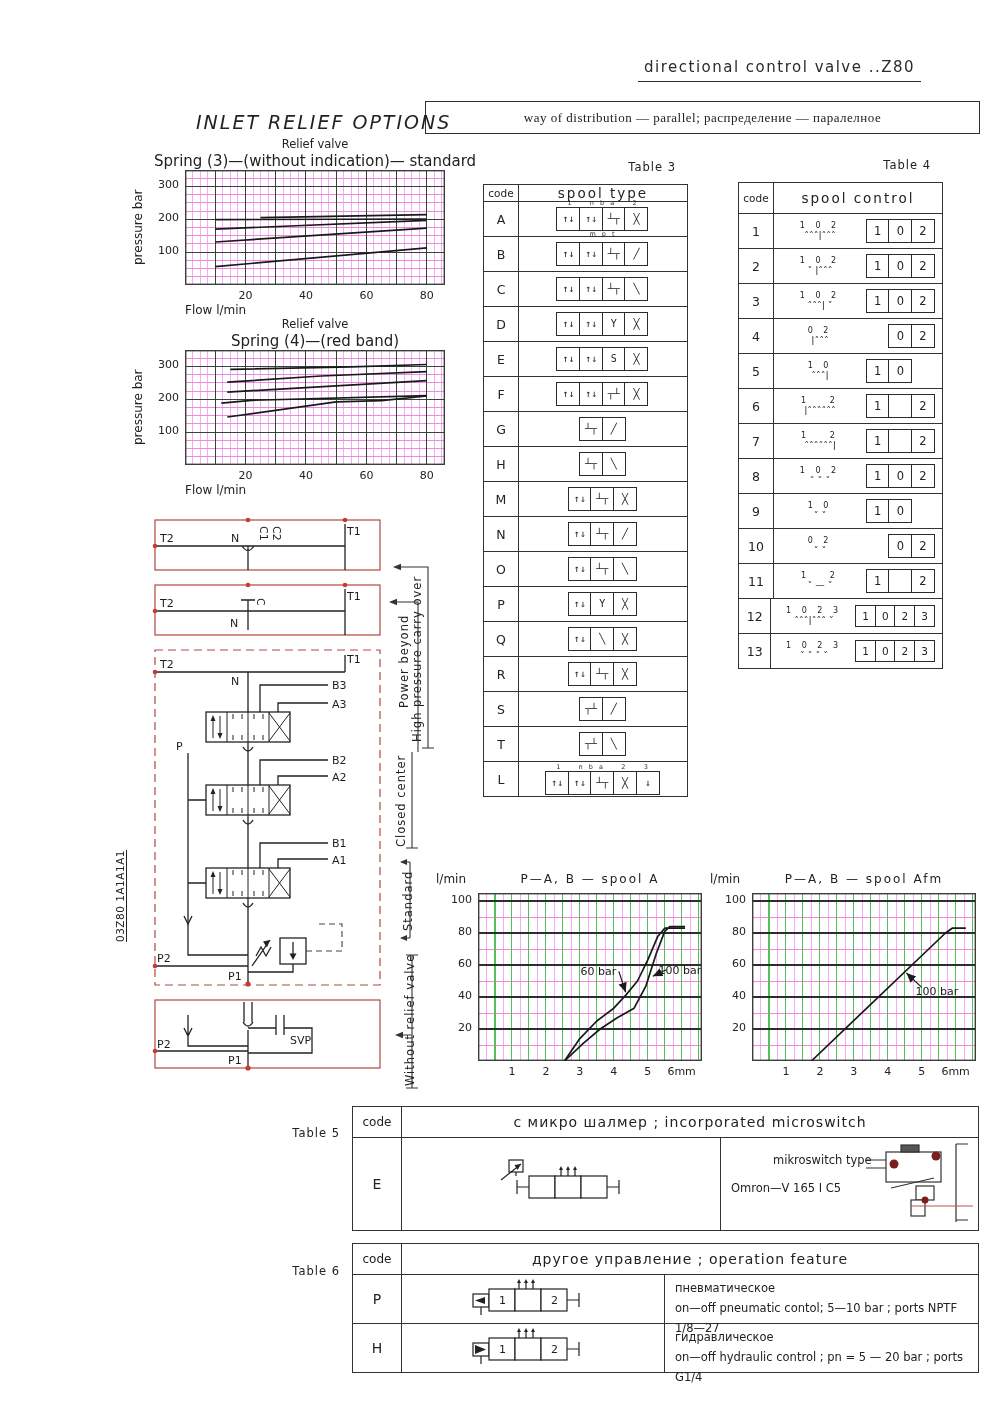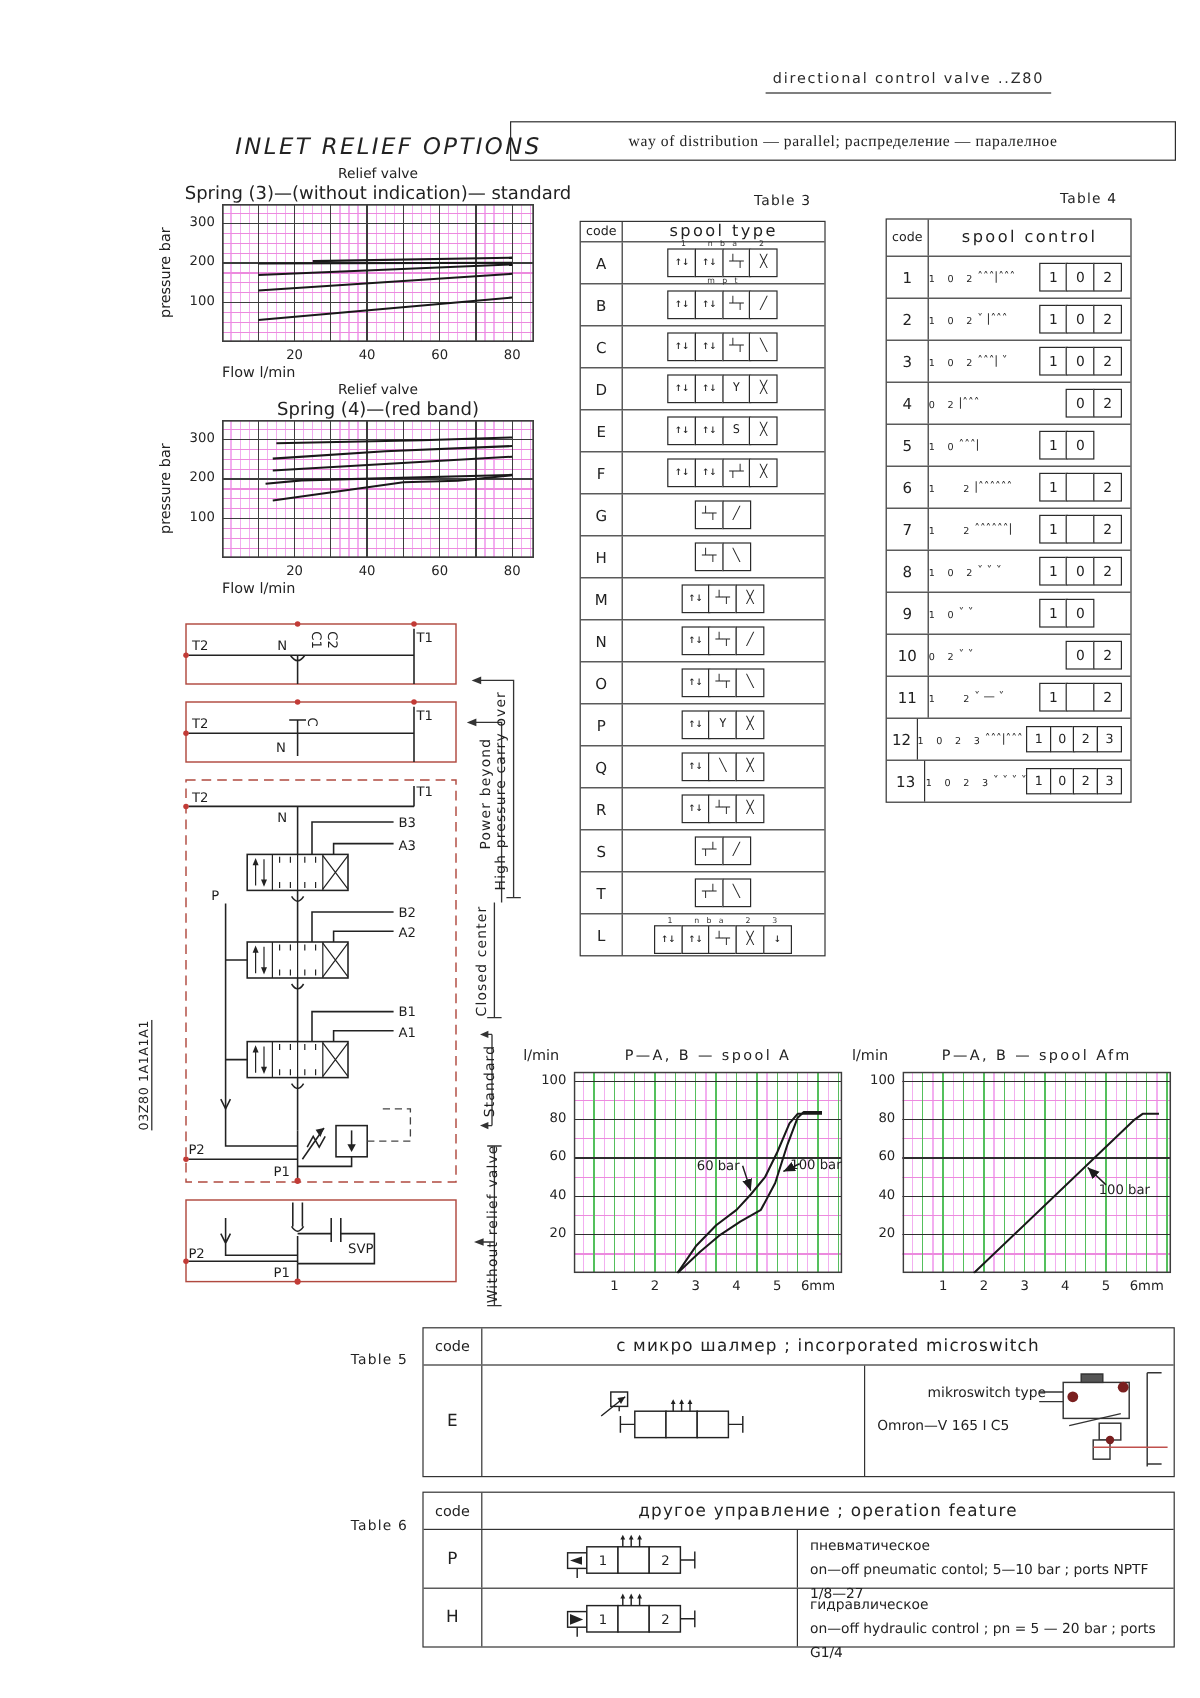--- a/index.html
+++ b/index.html
@@ -1,19 +1,19 @@
 <!DOCTYPE html>
 <html><head>
 <meta charset="utf-8">
 <style>
   html,body{margin:0;padding:0;background:#fff;}
   .page{position:relative;width:1000px;height:1415px;background:#fff;overflow:hidden;
         font-family:"DejaVu Sans","Liberation Sans",sans-serif;color:#222;}
   .abs{position:absolute;}
-  .doc-title{font-size:12px;letter-spacing:1.5px;color:#2b2b2b;border-bottom:1.7px solid #2b2b2b;padding:0 6px 5px 6px;white-space:nowrap;}
+  .doc-title{font-size:15px;letter-spacing:1.5px;color:#2b2b2b;border-bottom:1.7px solid #2b2b2b;padding:0 6px 5px 6px;white-space:nowrap;}
   .dist-box{border:1.6px solid #2e2e2e;display:flex;align-items:center;justify-content:center;
             font-size:13px;letter-spacing:0.5px;white-space:nowrap;}
   .inlet{font-style:italic;font-size:19px;letter-spacing:2px;white-space:nowrap;}
   
   .chartwrap{position:absolute;}
   .plotsvg{display:block;background:#fff;}
   .xtick{position:absolute;width:30px;text-align:center;font-size:11px;color:#232323;}
   .ytick{position:absolute;left:-36px;width:30px;text-align:right;font-size:11px;color:#232323;}
   .ct1{position:absolute;top:-33px;left:0;right:0;text-align:center;font-size:11.5px;white-space:nowrap;}
   .ct2{position:absolute;top:-18px;left:-40px;right:-40px;text-align:center;font-size:15px;white-space:nowrap;}
@@ -30,21 +30,21 @@
   .thc1{width:34px;display:flex;align-items:center;justify-content:center;font-size:10.5px;border-right:1.7px solid #333;}
   .thc2{flex:1;display:flex;align-items:center;justify-content:center;font-size:13.5px;letter-spacing:2px;}
   .t3row,.t4row{display:flex;height:34px;border-bottom:1.7px solid #333;align-items:center;}
   .t3row:last-child,.t4row:last-child{border-bottom:none;}
   .rcode{width:34px;align-self:stretch;border-right:1.7px solid #333;display:flex;align-items:center;justify-content:center;font-size:12.5px;}
   .t3sym{flex:1;display:flex;flex-direction:column;align-items:center;justify-content:center;line-height:7px;}
   .symtop,.symbot{font-size:6.5px;letter-spacing:2px;height:7px;color:#333;white-space:pre;}
   .cells{display:flex;}
   .cell{width:22px;height:22px;border:1.3px solid #2b2b2b;margin-left:-1.3px;display:flex;align-items:center;justify-content:center;
         font-size:10px;font-family:"DejaVu Sans Mono",monospace;background:#fff;line-height:10px;}
-  .t4sym{width:92px;display:flex;flex-direction:row;align-items:flex-end;line-height:10px;}
+  .t4sym{width:92px;display:flex;flex-direction:column;align-items:center;line-height:10px;}
   .t4pos{font-size:8px;letter-spacing:4px;height:9px;white-space:pre;}
   .t4spr{font-size:9.5px;letter-spacing:0;height:11px;white-space:pre;color:#1e1e1e;}
   .t4boxes{display:flex;margin-left:auto;margin-right:7px;}
   .slot{width:22px;height:22px;border:1.4px solid #2b2b2b;margin-left:-1.4px;display:flex;align-items:center;justify-content:center;font-size:11.5px;background:#fff;}
   .slot.small{width:19px;height:20px;font-size:10.5px;}
   .slot.ghost{visibility:hidden;}
   
   .vtext{position:absolute;writing-mode:vertical-rl;transform:rotate(180deg);font-size:11.5px;letter-spacing:1px;
          display:flex;align-items:center;justify-content:center;white-space:nowrap;color:#222;}
   .serial{text-decoration:underline;font-size:10.5px;letter-spacing:0.5px;}

